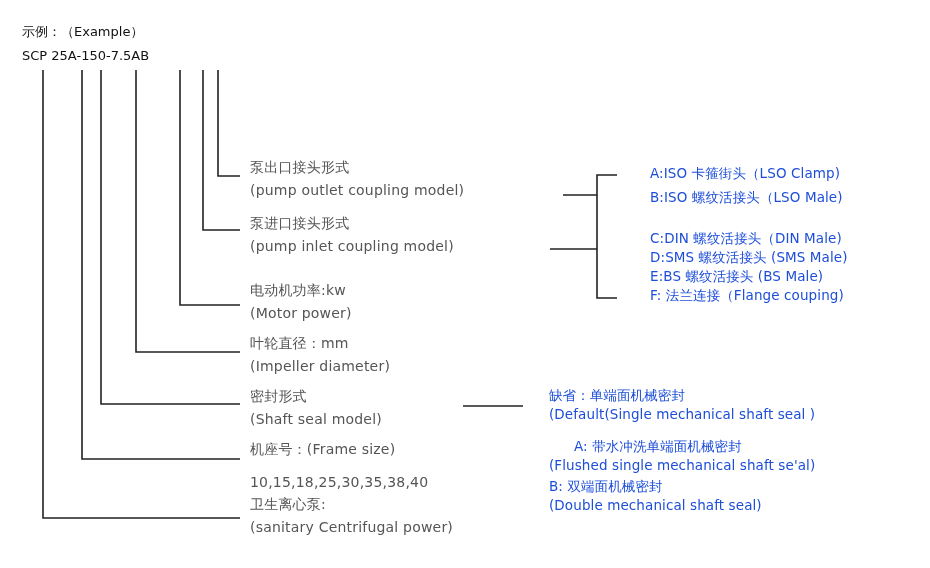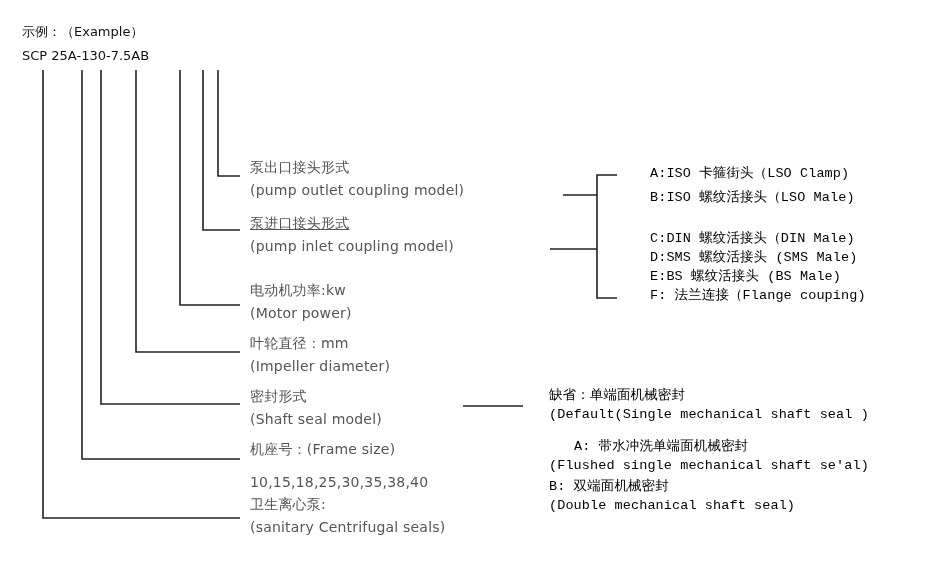--- a/index.html
+++ b/index.html
@@ -1,58 +1,58 @@
 <!DOCTYPE html>
 <html><head>
 <meta charset="utf-8">
 <style>
   html, body { margin:0; padding:0; background:#ffffff; }
   body { width:930px; height:568px; position:relative; overflow:hidden;
          font-family:"DejaVu Sans", "Liberation Sans", sans-serif; }
   .abs { position:absolute; white-space:nowrap; }
   .hdr { color:#111; font-size:13px; line-height:22px; left:22px; }
   .lbl { color:#555; font-size:14px; line-height:20px; left:250px; letter-spacing:0.2px; }
-  .opt { color:#000000; font-size:13.5px; line-height:19px; letter-spacing:0.1px;font-family:Liberation Mono, monospace; }
+  .opt { color:#1d4ed8; font-size:13.5px; line-height:19px; letter-spacing:0.1px; }
   svg.lines { position:absolute; left:0; top:0; }
   svg.lines line, svg.lines polyline { stroke:#222; stroke-width:1.6; fill:none; }
 </style>
 </head>
 <body>
 
 <div class="abs hdr" style="top:21px;">示例：（Example）</div>
-<div class="abs hdr" style="top:45px;">SCP 25A-130-7.5AB</div>
+<div class="abs hdr" style="top:45px;">SCP 25A-150-7.5AB</div>
 
 <svg class="lines" width="930" height="568">
   <polyline points="218,70 218,176 240,176"></polyline>
   <polyline points="203,70 203,230 240,230"></polyline>
   <polyline points="180,70 180,305 240,305"></polyline>
   <polyline points="136,70 136,352 240,352"></polyline>
   <polyline points="101,70 101,404 240,404"></polyline>
   <polyline points="82,70 82,459 240,459"></polyline>
   <polyline points="43,70 43,518 240,518"></polyline>
   <line x1="563" y1="195" x2="597" y2="195"></line>
   <line x1="550" y1="249" x2="597" y2="249"></line>
   <polyline points="617,175 597,175 597,298 617,298"></polyline>
   <line x1="463" y1="406" x2="523" y2="406"></line>
 </svg>
 
 <div class="abs lbl" style="top:157px;">泵出口接头形式</div>
 <div class="abs lbl" style="top:180px;">(pump outlet coupling model)</div>
-<div class="abs lbl" style="top:213px;text-decoration:underline;">泵进口接头形式</div>
+<div class="abs lbl" style="top:213px;">泵进口接头形式</div>
 <div class="abs lbl" style="top:236px;">(pump inlet coupling model)</div>
 <div class="abs lbl" style="top:280px;">电动机功率:kw</div>
 <div class="abs lbl" style="top:303px;">(Motor power)</div>
 <div class="abs lbl" style="top:333px;">叶轮直径：mm</div>
 <div class="abs lbl" style="top:356px;">(Impeller diameter)</div>
 <div class="abs lbl" style="top:386px;">密封形式</div>
 <div class="abs lbl" style="top:409px;">(Shaft seal model)</div>
 <div class="abs lbl" style="top:439px;">机座号：(Frame size)</div>
 <div class="abs lbl" style="top:472px;">10,15,18,25,30,35,38,40</div>
 <div class="abs lbl" style="top:494px;">卫生离心泵:</div>
-<div class="abs lbl" style="top:517px;">(sanitary Centrifugal seals)</div>
+<div class="abs lbl" style="top:517px;">(sanitary Centrifugal power)</div>
 
 <div class="abs opt" style="left:650px; top:164px;">A:ISO 卡箍街头（LSO Clamp)</div>
 <div class="abs opt" style="left:650px; top:188px;">B:ISO 螺纹活接头（LSO Male)</div>
 <div class="abs opt" style="left:650px; top:229px;">C:DIN 螺纹活接头（DIN Male)</div>
 <div class="abs opt" style="left:650px; top:248px;">D:SMS 螺纹活接头 (SMS Male)</div>
 <div class="abs opt" style="left:650px; top:267px;">E:BS 螺纹活接头 (BS Male)</div>
 <div class="abs opt" style="left:650px; top:286px;">F: 法兰连接（Flange  couping)</div>
 
 <div class="abs opt" style="left:549px; top:386px;">缺省：单端面机械密封</div>
 <div class="abs opt" style="left:549px; top:405px;">(Default(Single mechanical shaft seal )</div>

